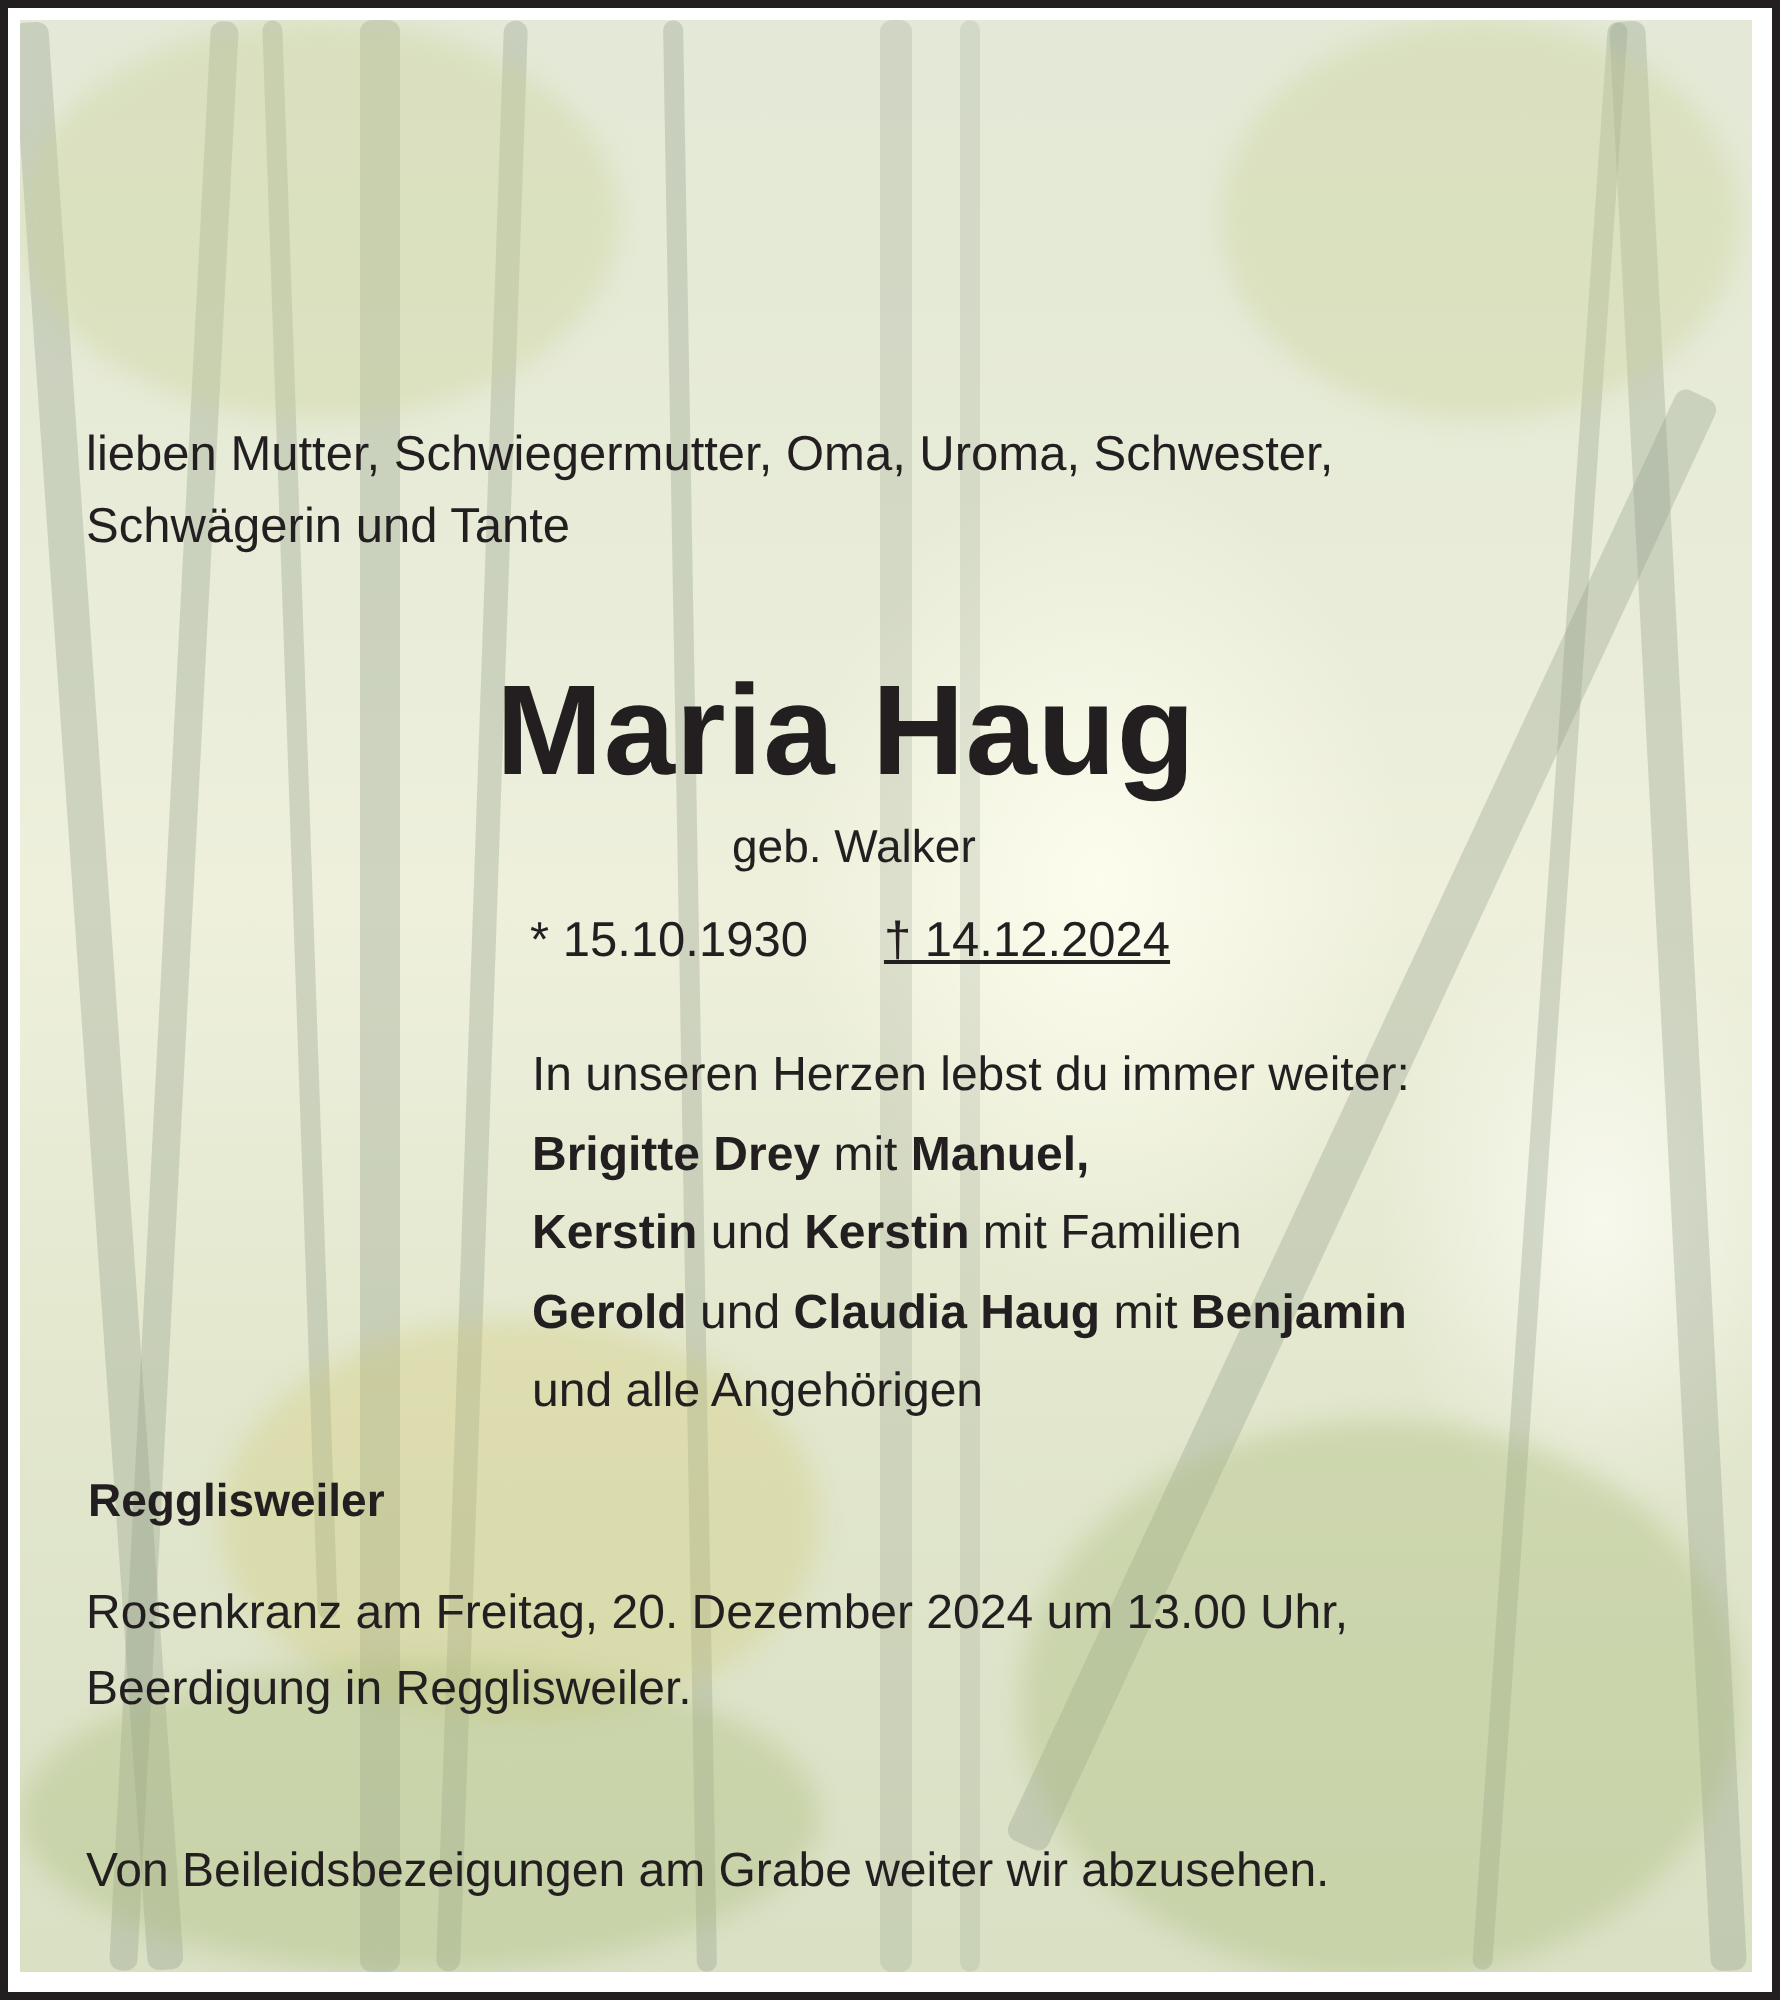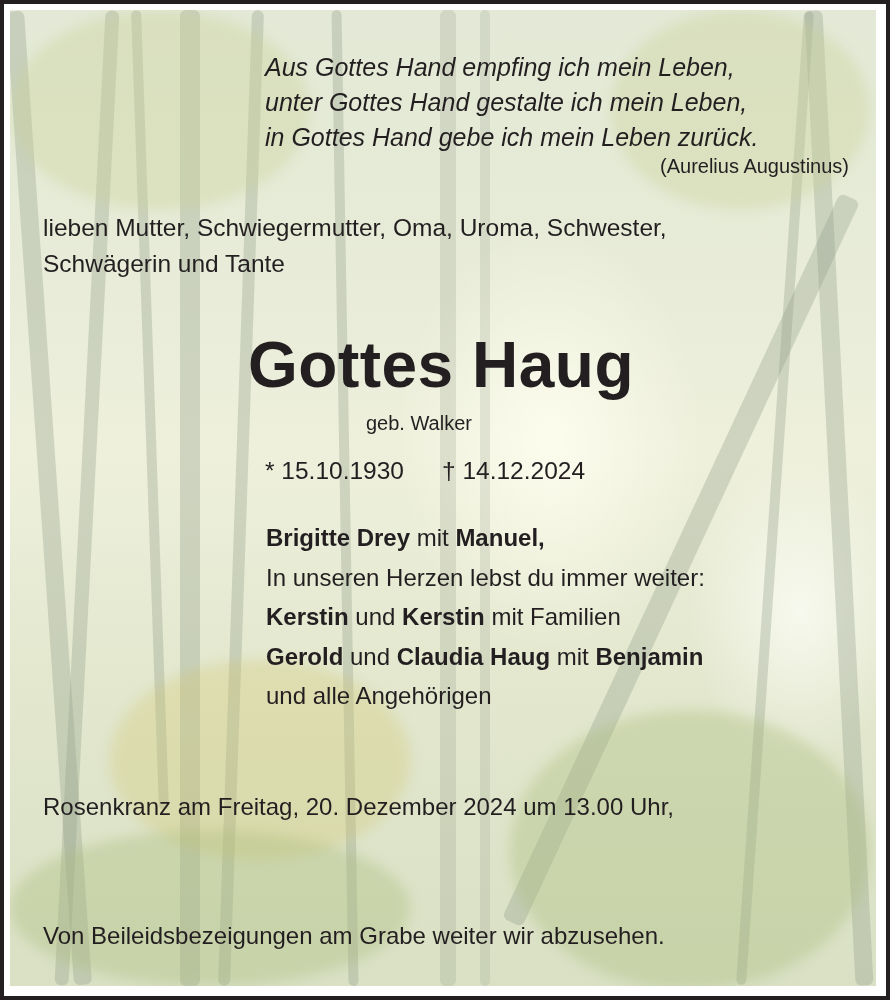--- a/index.html
+++ b/index.html
@@ -16,23 +16,23 @@
       linear-gradient(180deg, #e3e9d6 0%, #e8ecd8 30%, #eef0dc 45%, #e2e7cd 70%, #d9e0c4 100%);
   }
   .trunk { position: absolute; background: rgba(150,160,140,0.35); border-radius: 6px; }
   .leaf { position: absolute; border-radius: 50%; background: rgba(200,210,150,0.35); filter: blur(6px); }
   .content { position: absolute; left: 0; top: 0; width: 890px; height: 1000px; color: #231f20;
     font-family: "Liberation Sans", sans-serif; }
   .quote { position: absolute; left: 265px; top: 50px; font-style: italic; font-size: 25px; line-height: 35px; }
   .quote .author { font-style: normal; font-size: 20px; line-height: 26px; text-align: right; width: 584px; margin-top: -2px; }
   .intro { position: absolute; left: 43px; top: 210px; font-size: 24.5px; line-height: 36px; }
   .name { position: absolute; left: 248px; top: 325px; font-size: 64px; font-weight: bold; line-height: 80px; letter-spacing: 0.5px; }
-  .born-name { position: absolute; left: 366px; top: 408px; font-size: 20px; line-height: 30px; }
+  .born-name { position: absolute; left: 366px; top: 408px; font-size: 23px; line-height: 30px; }
   .dates { position: absolute; left: 265px; top: 455px; font-size: 24.5px; line-height: 32px; }
-  .dates .death { margin-left: 38px; }
+  .dates .death { margin-left: 38px; text-decoration: underline; }
   .family { position: absolute; left: 266px; top: 518px; font-size: 24px; line-height: 39.5px; }
   .family b { font-weight: bold; }
   .place { position: absolute; left: 44px; top: 734px; font-size: 23px; font-weight: bold; line-height: 32px; }
   .service { position: absolute; left: 43px; top: 788px; font-size: 24px; line-height: 38px; }
   .closing { position: absolute; left: 43px; top: 918px; font-size: 24px; line-height: 36px; }
 </style>
 </head>
 <body>
 
 <div class="frame"></div>
@@ -51,46 +51,42 @@
   <div class="trunk" style="left:820px;top:0;width:18px;height:976px;transform:rotate(-3deg);"></div>
   <div class="leaf" style="left:0;top:0;width:300px;height:200px;"></div>
   <div class="leaf" style="left:600px;top:0;width:260px;height:200px;"></div>
   <div class="leaf" style="left:100px;top:650px;width:300px;height:200px;background:rgba(210,200,110,0.3);"></div>
   <div class="leaf" style="left:500px;top:700px;width:360px;height:280px;background:rgba(170,185,120,0.35);"></div>
   <div class="leaf" style="left:0;top:820px;width:400px;height:156px;background:rgba(170,185,120,0.35);"></div>
 </div>
 
 <div class="content">
 
-  <div class="quote">
-    <div>Aus Gottes Hand empfing ich mein Leben,</div>
-    <div>unter Gottes Hand gestalte ich mein Leben,</div>
-    <div>in Gottes Hand gebe ich mein Leben zurück.</div>
-    <div class="author">(Aurelius Augustinus)</div>
-  </div>
 
   <div class="intro">
     <div>lieben Mutter, Schwiegermutter, Oma, Uroma, Schwester,</div>
     <div>Schwägerin und Tante</div>
   </div>
 
-  <div class="name">Gottes Haug</div>
+  <div class="name">Maria Haug</div>
   <div class="born-name">geb. Walker</div>
 
   <div class="dates">
     <span>* 15.10.1930</span><span class="death">† 14.12.2024</span>
   </div>
 
   <div class="family">
+    <div>In unseren Herzen lebst du immer weiter:</div>
     <div><b>Brigitte Drey</b><span> mit </span><b>Manuel,</b></div>
-    <div>In unseren Herzen lebst du immer weiter:</div>
     <div><b>Kerstin</b><span> und </span><b>Kerstin</b><span> mit Familien</span></div>
     <div><b>Gerold</b><span> und </span><b>Claudia Haug</b><span> mit </span><b>Benjamin</b></div>
     <div>und alle Angehörigen</div>
   </div>
 
+  <div class="place">Regglisweiler</div>
 
   <div class="service">
     <div>Rosenkranz am Freitag, 20. Dezember 2024 um 13.00 Uhr,</div>
+    <div>Beerdigung in Regglisweiler.</div>
   </div>
 
   <div class="closing">Von Beileidsbezeigungen am Grabe weiter wir abzusehen.</div>
 </div>
 
 </body></html>

